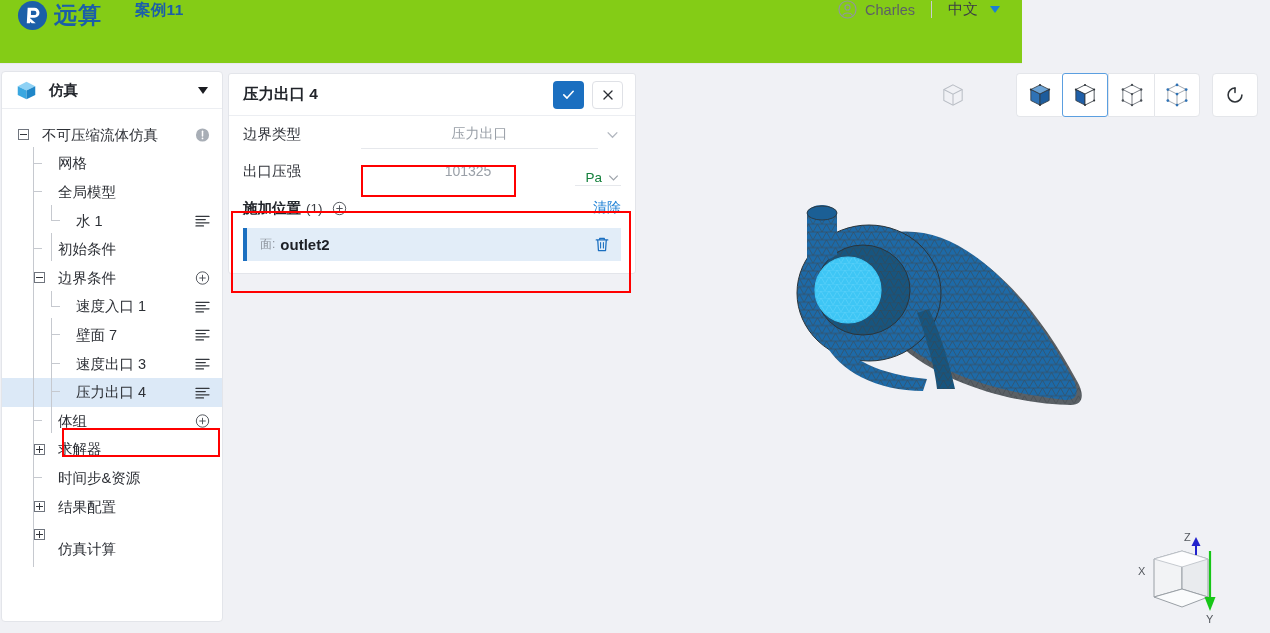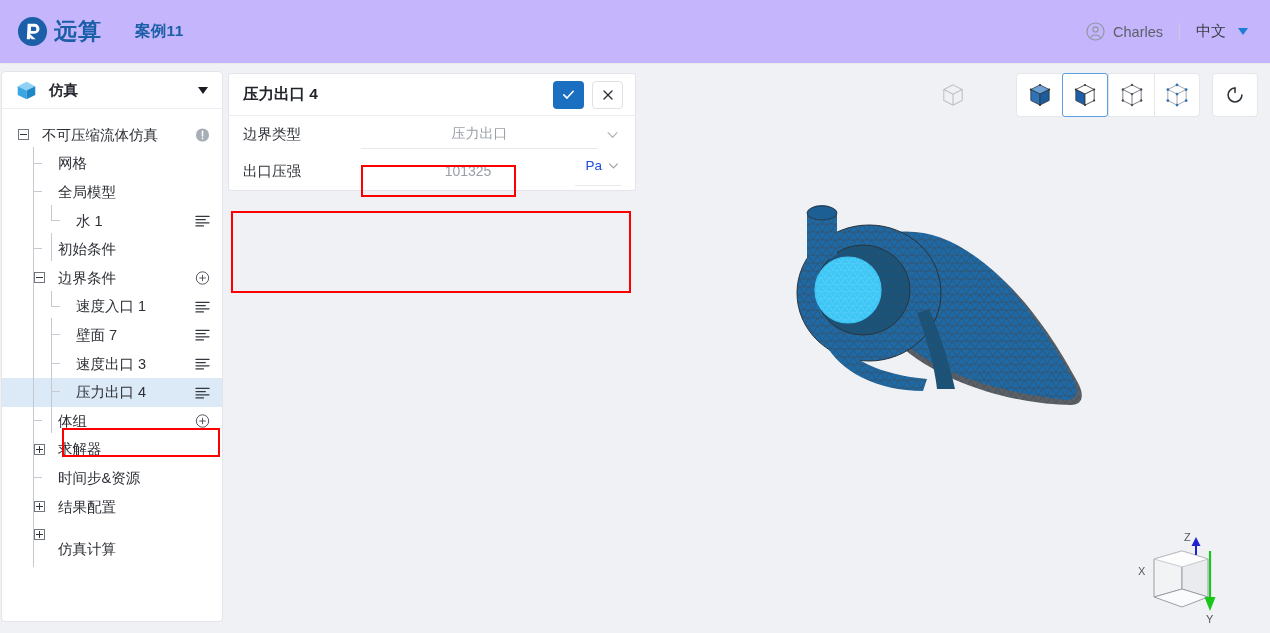--- a/index.html
+++ b/index.html
@@ -6,22 +6,22 @@
   html, body {
     width: 1270px; height: 633px;
     font-family: "Liberation Sans", "DejaVu Sans", sans-serif;
     background: #f0f1f5;
     overflow: hidden;
   }
   #app { position: relative; width: 1270px; height: 633px; }
 
   
   .header {
-    position: absolute; left: 0; top: 0; width: 1270px; height: 64px;
-    background: #c4b5fd; display: flex; align-items: center;
+    position: absolute; left: 0; top: 0; width: 1022px; height: 64px;
+    background: #84cc16; display: flex; align-items: flex-start;
     border-bottom: 1px solid #e8e9ee;
   }
   .logo-wrap { display: flex; align-items: center; margin-left: 17px; }
   .logo-mark { width: 31px; height: 31px; flex: 0 0 31px; }
   .logo-text {
     margin-left: 6px; font-size: 23px; font-weight: 700;
     color: #1b5fa8; letter-spacing: 1px;
   }
   .case-title {
     margin-left: 33px; font-size: 15.5px; font-weight: 700; color: #1b5fa8;
@@ -102,22 +102,22 @@
     height: 37px; display: flex; align-items: center; padding: 0 14px; position: relative;
   }
   .prop-label { font-size: 14.5px; color: #30333a; width: 118px; flex: 0 0 118px; }
   .prop-field {
     flex: 1; height: 28px; display: flex; align-items: center; justify-content: center;
     border-bottom: 1px solid #e6e8ec; font-size: 14px; color: #9aa0a8;
   }
   .prop-field.no-underline { border-bottom: 1px solid transparent; text-align: center; }
   .prop-chevron { width: 17px; margin-left: 6px; flex: 0 0 17px; }
   .prop-unit {
-    width: 46px; flex: 0 0 46px; display: flex; align-items: flex-start; gap: 4px;
-    justify-content: flex-end; font-size: 13.5px; color: #1d4ed8;
+    width: 46px; flex: 0 0 46px; display: flex; align-items: flex-end; gap: 4px;
+    justify-content: flex-end; font-size: 13.5px; color: #15803d;
     border-bottom: 1px solid #e6e8ec; height: 28px;
   }
   .loc-block { padding: 5px 14px 12px 14px; }
   .loc-head { display: flex; align-items: center; height: 26px; }
   .loc-title { font-size: 14.5px; font-weight: 700; color: #23262c; }
   .loc-count { font-size: 13.5px; color: #3d4046; margin-left: 5px; font-weight: 400; }
   .loc-add { margin-left: 9px; width: 15px; height: 15px; }
   .loc-clear {
     margin-left: auto; font-size: 14px; color: #1b7fd4; cursor: pointer;
   }
@@ -349,20 +349,41 @@
         <span>101325</span>
       </div>
       <div class="prop-unit">
         <span>Pa</span>
         <svg width="15" height="15" viewBox="0 0 16 16">
           <path d="M3.5 6 L8 10.5 L12.5 6" fill="none" stroke="#9da3ab" stroke-width="1.3"></path>
         </svg>
       </div>
     </div>
 
+    <div class="loc-block">
+      <div class="loc-head">
+        <span class="loc-title">施加位置</span>
+        <span class="loc-count">(1)</span>
+        <svg class="loc-add" viewBox="0 0 16 16">
+          <circle cx="8" cy="8" r="6.6" fill="none" stroke="#4a4e55" stroke-width="1"></circle>
+          <path d="M8 4.6 V11.4 M4.6 8 H11.4" stroke="#4a4e55" stroke-width="1"></path>
+        </svg>
+        <span class="loc-clear">清除</span>
+      </div>
+      <div class="loc-item">
+        <span class="loc-item-kind">面:</span>
+        <span class="loc-item-name">outlet2</span>
+        <svg class="loc-trash" viewBox="0 0 18 19">
+          <path d="M2.5 4.3 H15.5" stroke="#1b6fc0" stroke-width="1.4" stroke-linecap="round"></path>
+          <path d="M6.4 4.3 V2.6 h5.2 v1.7" fill="none" stroke="#1b6fc0" stroke-width="1.4" stroke-linejoin="round"></path>
+          <path d="M4.2 4.3 L5 16.3 h8 l0.8 -12" fill="none" stroke="#1b6fc0" stroke-width="1.4" stroke-linejoin="round"></path>
+          <path d="M7.4 7.3 V13.4 M10.6 7.3 V13.4" stroke="#1b6fc0" stroke-width="1.2" stroke-linecap="round"></path>
+        </svg>
+      </div>
+    </div>
   </div>
 
   <div class="annot" style="left:361px; top:165px; width:155px; height:32px;"></div>
   <div class="annot" style="left:231px; top:211px; width:400px; height:82px;"></div>
   <div class="annot" style="left:62px; top:428px; width:158px; height:29px;"></div>
 
   <div class="viewport">
 
     <svg class="model" width="320" height="230" viewBox="0 0 320 230">
       <defs>

